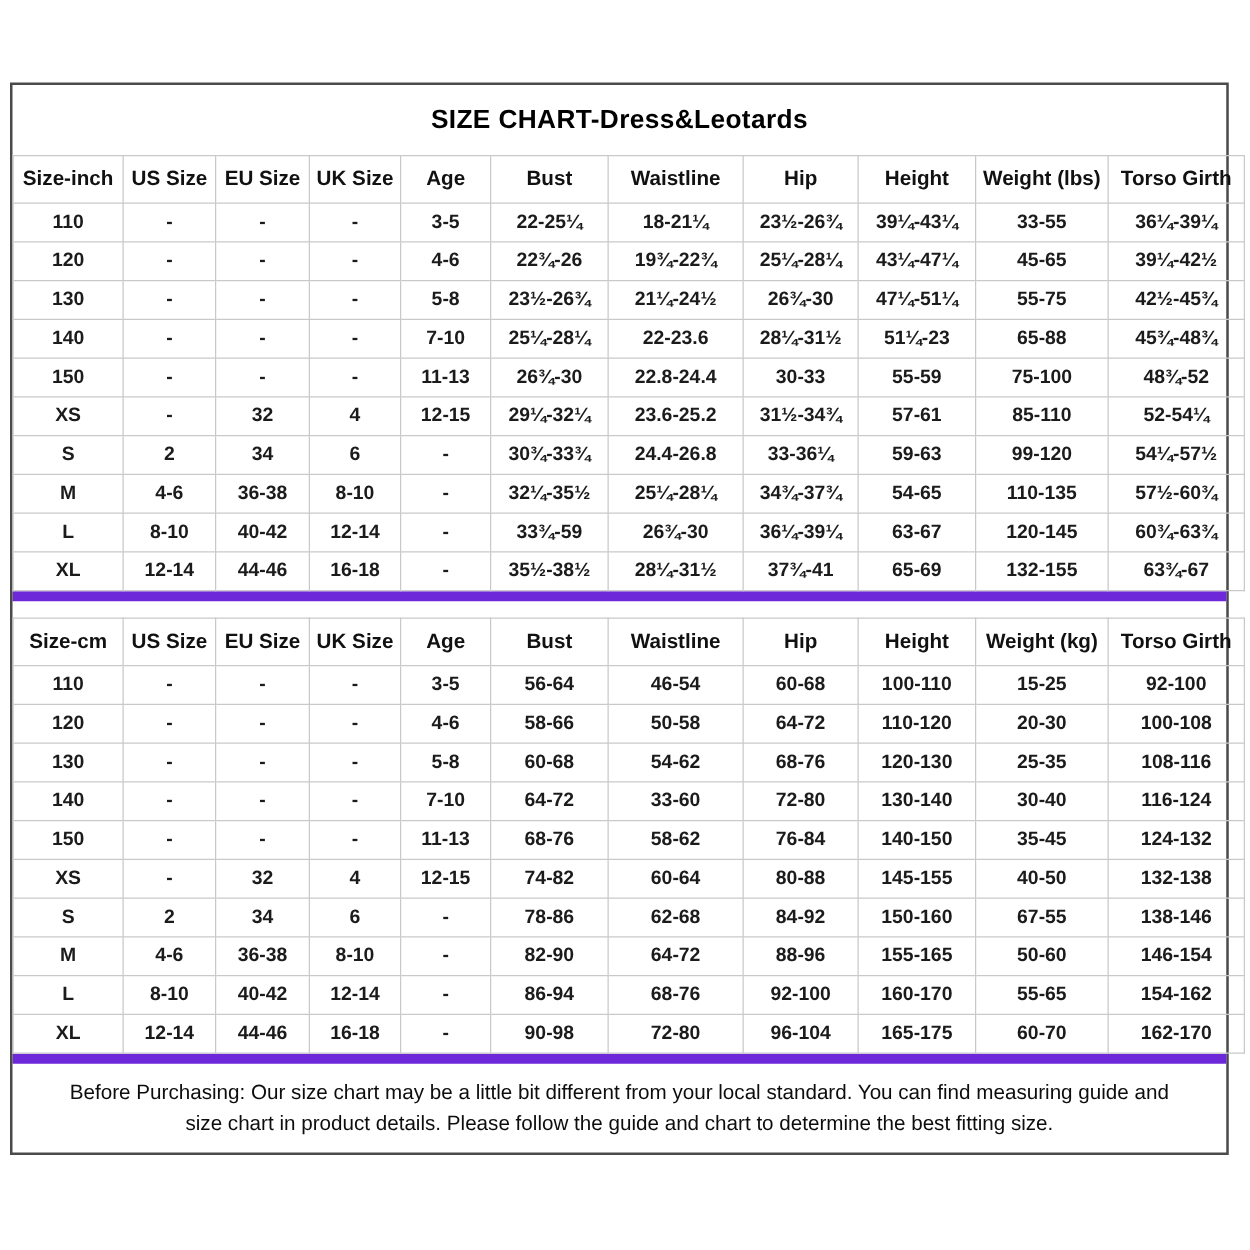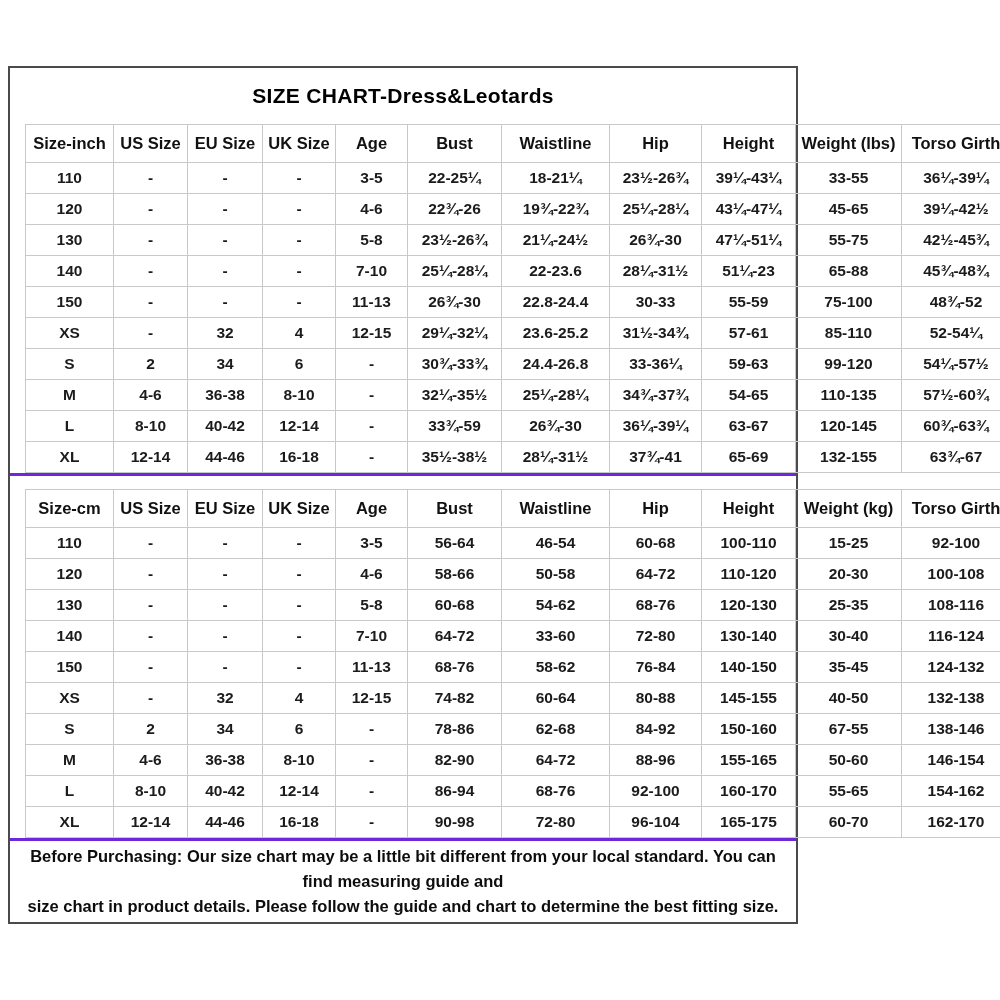--- a/index.html
+++ b/index.html
@@ -9,42 +9,41 @@
     width: 1000px;
     height: 1000px;
     font-family: "Liberation Sans", sans-serif;
     color: #1a1a1a;
     -webkit-font-smoothing: antialiased;
   }
   .sheet {
     position: absolute;
     left: 8px;
     top: 66px;
-    width: 790px;
+    width: 975px;
     height: 858px;
     border: 2px solid #4a4a4a;
     background: #ffffff;
     display: flex;
     flex-direction: column;
     box-sizing: border-box;
   }
   .title-row {
     height: 56px;
     flex: 0 0 56px;
     display: flex;
     align-items: center;
     justify-content: center;
     font-size: 21px;
     font-weight: 700;
     letter-spacing: 0.3px;
     color: #000000;
   }
   .table-wrap {
-    border-bottom: 3px solid #6d28d9;
-    padding-left: 15px;
+    border-bottom: 8px solid #6d28d9;
   }
   table {
     width: 100%;
     border-collapse: collapse;
     table-layout: fixed;
   }
   th, td {
     border: 1.5px solid #c9c9c9;
     text-align: center;
     vertical-align: middle;
@@ -80,21 +79,21 @@
     flex: 0 0 13px;
   }
   .footer-note {
     flex: 1;
     display: flex;
     flex-direction: column;
     align-items: center;
     justify-content: center;
     text-align: center;
     font-size: 16.5px;
-    font-weight: 700;
+    font-weight: 400;
     line-height: 25px;
     color: #0d0d0d;
     padding: 0 6px;
   }
 </style>
 </head>
 <body>
 
 <div class="sheet">
 

